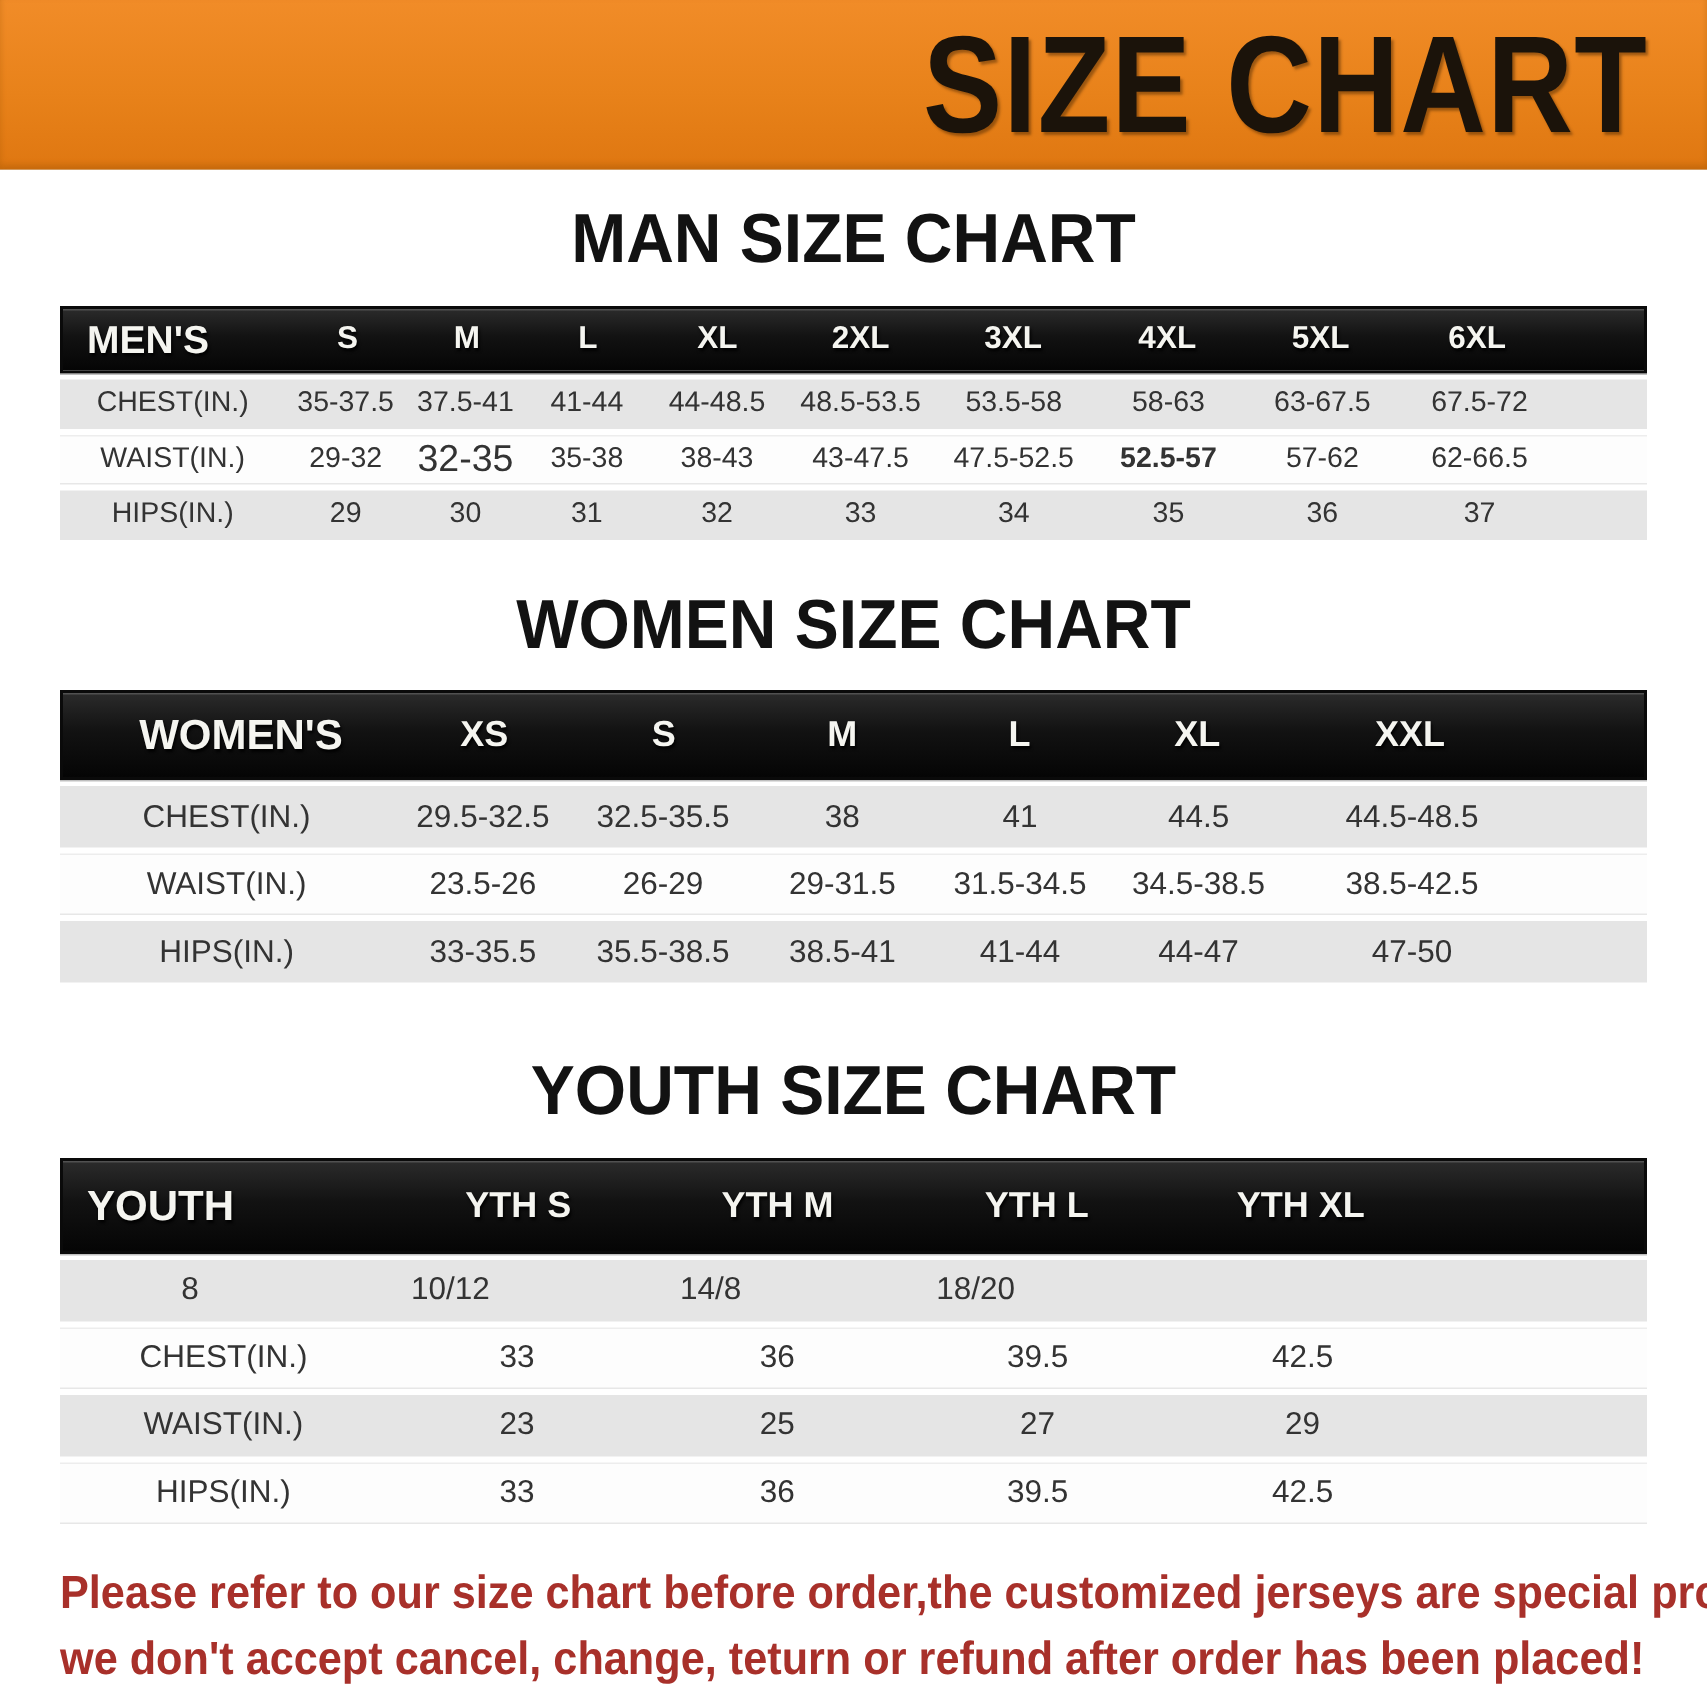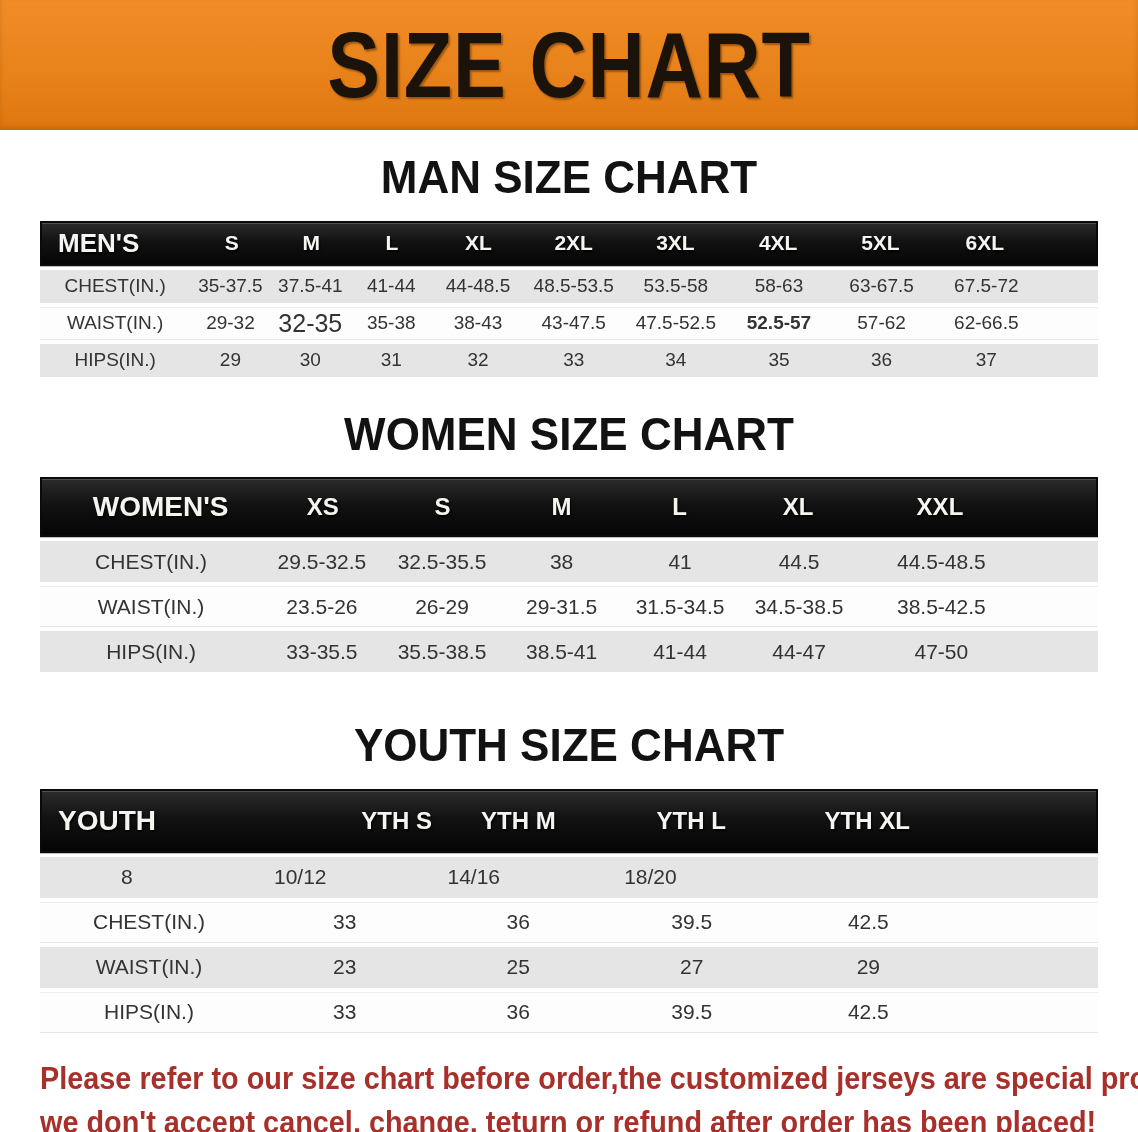--- a/index.html
+++ b/index.html
@@ -6,26 +6,26 @@
   html, body { width: 1138px; background: #ffffff; }
   body {
     height: 1132px;
     overflow: hidden;
     font-family: "Liberation Sans", sans-serif;
     position: relative;
   }
 
   
   .banner {
-    height: 130px;
+    height: 113px;
     width: 100%;
     background: linear-gradient(180deg, var(--banner-bg-light, #f18c28) 0%, var(--banner-bg, #e8821a) 55%, #df7711 100%);
     display: flex;
     align-items: center;
-    justify-content: center;
+    justify-content: flex-end;
     box-shadow: inset 0 -3px 4px rgba(150,80,0,0.35);
   }
   .banner-title {
     font-size: 92px;
     font-weight: bold;
     color: #1b130a;
     letter-spacing: 1px;
     transform: scale(0.86, 1.0);
     text-shadow: 2px 2px 2px rgba(60,30,0,0.45);
     white-space: nowrap;
@@ -206,30 +206,30 @@
         <div class="cell" style="flex: 0 0 7%; font-size: 21px;"></div>
       </div>
     </div>
 </section>
 
 <section>
   <h2 class="section-heading heading-youth">YOUTH SIZE CHART</h2>
   <div class="size-table">
       <div class="t-header" style="height: 64px;">
         <div class="cell label-cell" style="flex: 0 0 20.6%; font-size: 28px;">YOUTH</div>
-        <div class="cell" style="flex: 0 0 16.4%; font-size: 24px; text-align: right;">YTH S</div>
+        <div class="cell" style="flex: 0 0 16.4%; font-size: 24px;">YTH S</div>
         <div class="cell" style="flex: 0 0 16.4%; font-size: 24px;">YTH M</div>
         <div class="cell" style="flex: 0 0 16.4%; font-size: 24px;">YTH L</div>
         <div class="cell" style="flex: 0 0 17%; font-size: 24px;">YTH XL</div>
         <div class="cell" style="flex: 0 0 13.2%; font-size: 24px;"></div>
       </div>
       <div class="t-row gray" style="height: 41px;">
         <div class="cell" style="flex: 0 0 16.4%; font-size: 21px;">8</div>
         <div class="cell" style="flex: 0 0 16.4%; font-size: 21px;">10/12</div>
-        <div class="cell" style="flex: 0 0 16.4%; font-size: 21px;">14/16</div>
+        <div class="cell" style="flex: 0 0 16.4%; font-size: 21px;">14/8</div>
         <div class="cell" style="flex: 0 0 17%; font-size: 21px;">18/20</div>
         <div class="cell" style="flex: 0 0 13.2%; font-size: 21px;"></div>
       </div>
       <div class="t-row white" style="height: 41px;">
         <div class="cell" style="flex: 0 0 20.6%; font-size: 21px;">CHEST(IN.)</div>
         <div class="cell" style="flex: 0 0 16.4%; font-size: 21px;">33</div>
         <div class="cell" style="flex: 0 0 16.4%; font-size: 21px;">36</div>
         <div class="cell" style="flex: 0 0 16.4%; font-size: 21px;">39.5</div>
         <div class="cell" style="flex: 0 0 17%; font-size: 21px;">42.5</div>
         <div class="cell" style="flex: 0 0 13.2%; font-size: 21px;"></div>

